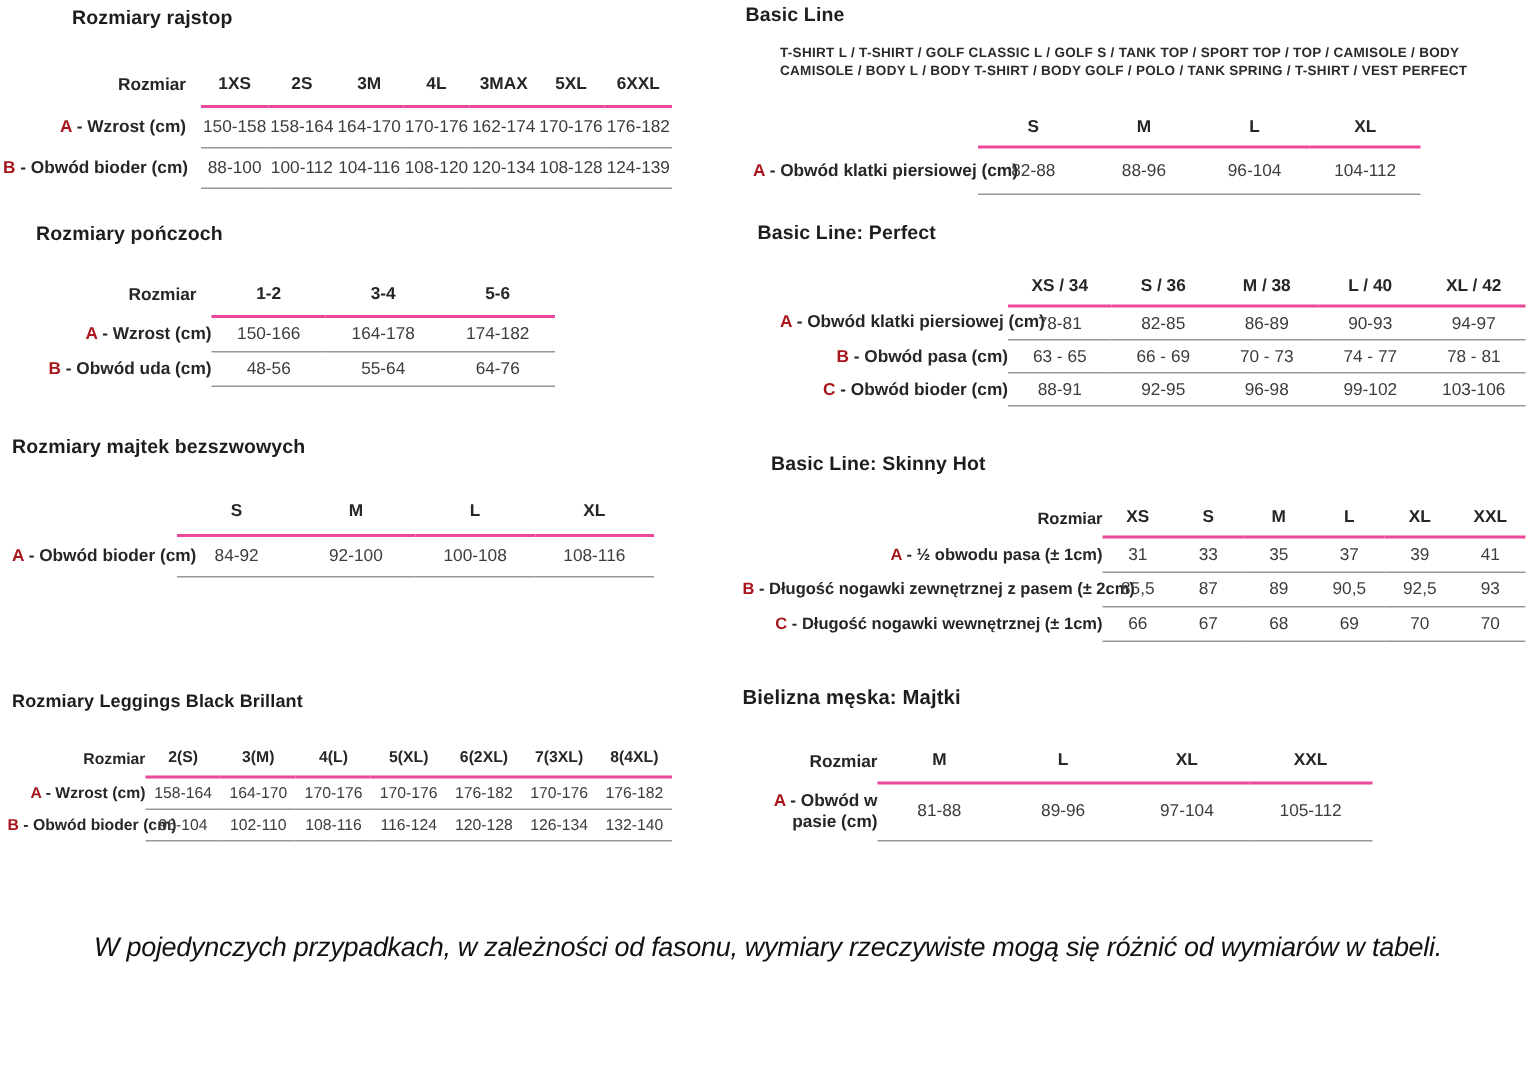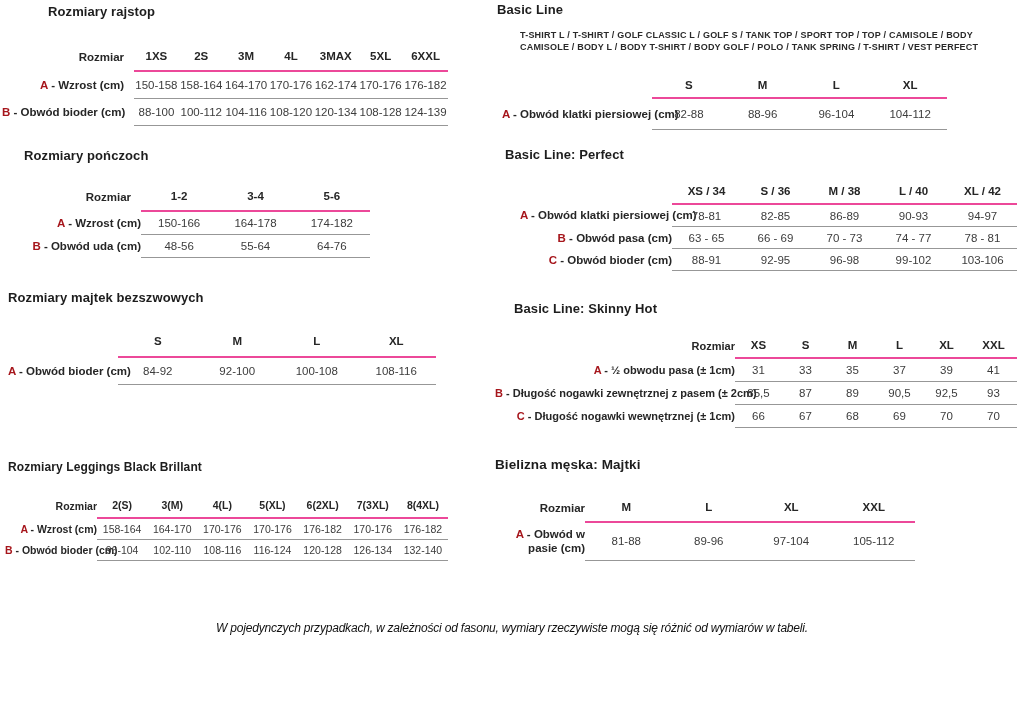--- a/index.html
+++ b/index.html
@@ -75,21 +75,21 @@
     font-weight: 700;
     letter-spacing: 0.2px;
     line-height: 11.5px;
     color: #2a2a2a;
   }
 
   .footnote {
     position: absolute;
     left: 0; top: 621px; width: 1024px;
     text-align: center;
-    font-size: 12px;
+    font-size: 18px;
     font-style: italic;
     font-weight: 400;
     color: #111;
     letter-spacing: -0.2px;
   }
 </style>
 </head>
 <body>
 
 <div id="root">

